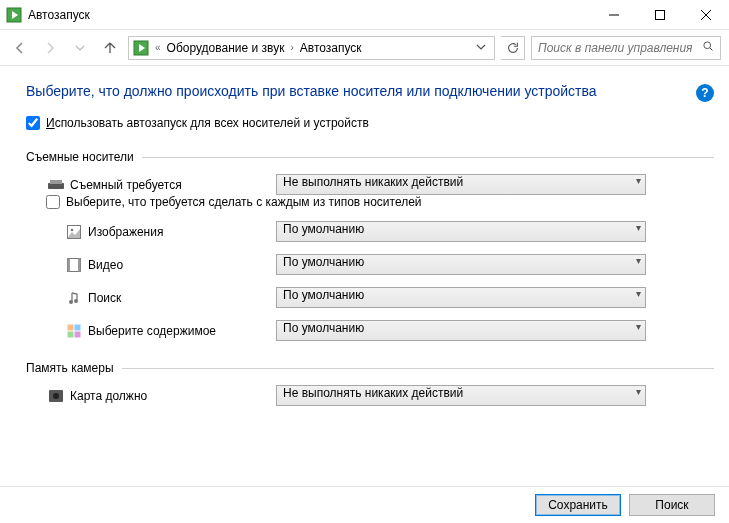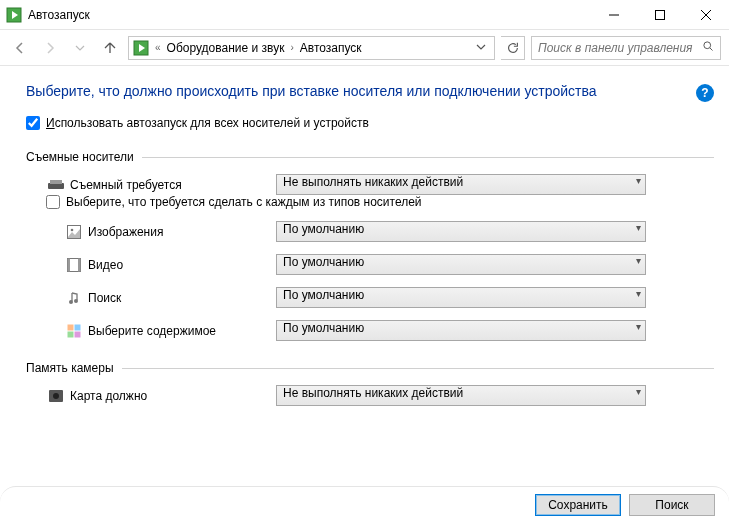--- a/index.html
+++ b/index.html
@@ -47,21 +47,21 @@
   .dropdown { width: 100%; max-width: 370px; height: 21px; border: 1px solid #a7a7a7; background: linear-gradient(#f2f2f2,#e6e6e6); display: flex; padding: 0 4px 0 6px; font-size: 12px; color: #000; position: relative; }
   .dropdown .dd-arrow { margin-left: auto; color: #555; font-size: 10px; }
 
   .sub-check { display: flex; align-items: center; gap: 6px; margin-top: 0; padding-left: 20px; font-size: 12px; }
   .sub-check input { width: 14px; height: 14px; }
 
   .row.compact { margin-top: 12px; }
   .row.compact .label-col { width: 192px; }
   .row.compact .dropdown { max-width: 370px; }
 
-  .bottombar { height: 36px; border-top: 1px solid #e5e5e5; display: flex; align-items: center; justify-content: flex-end; padding: 0 14px; gap: 8px; border-radius: 16px; }
+  .bottombar { height: 36px; border-top: 1px solid #e5e5e5; display: flex; align-items: center; justify-content: flex-end; padding: 0 14px; gap: 8px; }
   .btn { min-width: 86px; height: 22px; border: 1px solid #adadad; background: #e1e1e1; font-size: 12px; display: flex; align-items: center; justify-content: center; padding: 0 10px; }
   .btn.default { border: 1px solid #0078d7; box-shadow: 0 0 0 1px #87bfe8 inset; }
 </style>
 </head>
 <body>
 
 <div class="titlebar">
   <span class="app-icon">
     <svg viewBox="0 0 16 16">
         <rect x="1" y="1" width="14" height="14" fill="#4aa84a" stroke="#2e7a2e" stroke-width="1"></rect>

